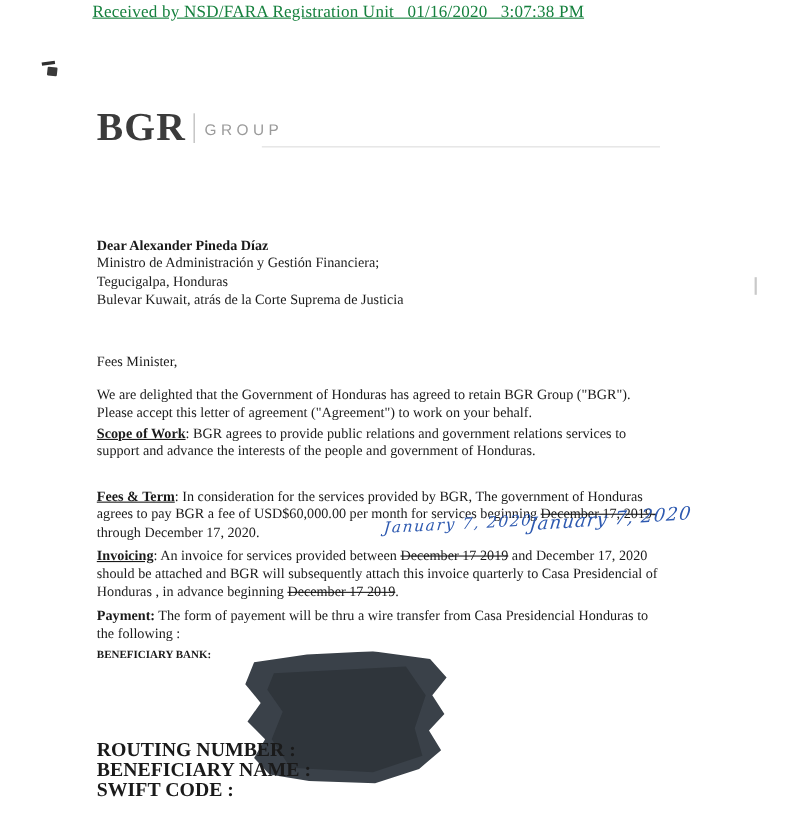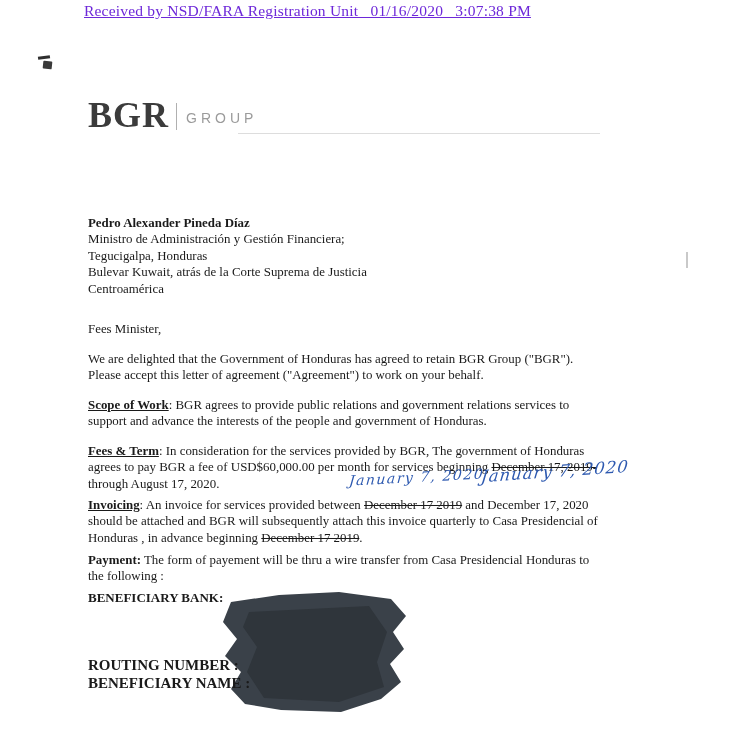--- a/index.html
+++ b/index.html
@@ -4,94 +4,93 @@
 <style>
   html,body { margin:0; padding:0; background:#ffffff; }
   .page {
     position:relative; width:731px; height:742px; background:#ffffff;
     font-family:"Liberation Serif","DejaVu Serif",serif; color:#1a1a1a;
     overflow:hidden;
   }
   .abs { position:absolute; }
 
   .received {
-    left:84px; top:2px; font-size:15.5px; color:#6d28d9;
+    left:84px; top:2px; font-size:15.5px; color:#15803d;
     text-decoration:underline; white-space:pre; letter-spacing:0.2px;
   }
 
   .artifact1 { left:38px; top:56px; width:12px; height:3px; background:#2f2f2f; transform:rotate(-8deg); }
   .artifact2 { left:43px; top:61px; width:9px; height:8px; background:#3a3a3a; border-radius:1px; transform:rotate(6deg); }
   .artifact3 { left:686px; top:252px; width:2px; height:16px; background:#c9c9c9; }
 
   .logo-row { left:88px; top:97px; display:flex; align-items:center; }
   .logo-bgr { font-size:36px; font-weight:600; color:#3b3b3b; letter-spacing:1px; line-height:1; }
   .logo-div { width:1px; height:27px; background:#b0b0b0; margin:2px 9px 0 7px; }
   .logo-group { font-family:"Liberation Sans",sans-serif; font-size:14px; letter-spacing:4px; color:#9b9b9b; margin-top:6px; }
   .scanline { left:238px; top:133px; width:362px; height:1px; background:#dddddd; }
 
   .block { left:88px; width:517px; font-size:12.9px; line-height:16.4px; }
   .recipient { top:215px; }
   .bold { font-weight:bold; }
   .salutation { top:321px; }
   .para-intro { top:351px; }
-  .para-scope { top:397px; }
+  .para-scope { top:386px; }
   .para-fees { top:443px; }
   .para-invoicing { top:497px; }
   .para-payment { top:552px; }
 
   .label-u { font-weight:bold; text-decoration:underline; }
   .strike { text-decoration:line-through; }
 
   .hand {
     position:absolute; font-style:italic; color:#2d59b0;
     font-family:"DejaVu Serif",serif; white-space:nowrap;
   }
   .hand1 { left:349px; top:469px; font-size:14px; letter-spacing:1.5px; transform:rotate(-3deg) skewX(-8deg); }
   .hand2 { left:481px; top:462px; font-size:16.5px; letter-spacing:1px; transform:rotate(-4deg) skewX(-10deg); }
 
-  .bank-label { left:88px; top:590px; font-weight:bold; font-size:13px; }
+  .bank-label { left:88px; top:590px; font-weight:bold; font-size:10px; }
   .redaction { left:219px; top:592px; }
-  .bank-fields { left:88px; top:656px; font-weight:bold; font-size:15px; line-height:18.4px; }
+  .bank-fields { left:88px; top:672px; font-weight:bold; font-size:18px; line-height:18.4px; }
 </style>
 </head>
 <body>
 
 <div class="page">
 
   <div class="abs received">Received by NSD/FARA Registration Unit   01/16/2020   3:07:38 PM</div>
 
   <div class="abs artifact1"></div>
   <div class="abs artifact2"></div>
   <div class="abs artifact3"></div>
 
   <div class="abs logo-row">
     <span class="logo-bgr">BGR</span>
     <span class="logo-div"></span>
     <span class="logo-group">GROUP</span>
   </div>
   <div class="abs scanline"></div>
 
   <div class="abs block recipient">
-    <div class="bold">Pedro Alexander Pineda Díaz</div>
+    <div class="bold">Dear Alexander Pineda Díaz</div>
     <div>Ministro de Administración  y Gestión Financiera;</div>
     <div>Tegucigalpa, Honduras</div>
     <div>Bulevar Kuwait, atrás de la Corte Suprema de Justicia</div>
-    <div>Centroamérica</div>
   </div>
 
   <div class="abs block salutation">Fees Minister,</div>
 
   <div class="abs block para-intro">We are delighted that the Government of Honduras has agreed to retain BGR Group ("BGR"). Please accept this letter of agreement ("Agreement") to work on your behalf.</div>
 
   <div class="abs block para-scope">
     <span class="label-u">Scope of Work</span><span>: BGR agrees to provide public relations and government relations services to support and advance the interests of the people and government of Honduras.</span>
   </div>
 
   <div class="abs block para-fees">
-    <span class="label-u">Fees &amp; Term</span><span>: In consideration for the services provided by BGR, The government  of Honduras agrees to pay BGR a fee of USD$60,000.00 per month for services beginning </span><span class="strike">December 17, 2019-</span><span> through August 17, 2020.</span>
+    <span class="label-u">Fees &amp; Term</span><span>: In consideration for the services provided by BGR, The government  of Honduras agrees to pay BGR a fee of USD$60,000.00 per month for services beginning </span><span class="strike">December 17, 2019-</span><span> through December 17, 2020.</span>
   </div>
 
   <span class="hand hand1">January 7, 2020</span>
   <span class="hand hand2">January 7, 2020</span>
 
   <div class="abs block para-invoicing">
     <span class="label-u">Invoicing</span><span>: An invoice for services provided between </span><span class="strike">December 17 2019</span><span> and December 17, 2020 should be attached and BGR will subsequently  attach this invoice quarterly to Casa Presidencial of Honduras  , in advance beginning </span><span class="strike">December 17 2019</span><span>.</span>
   </div>
 
   <div class="abs block para-payment">
@@ -103,15 +102,16 @@
   <div class="abs redaction">
     <svg width="192" height="126" viewBox="0 0 192 126" xmlns="http://www.w3.org/2000/svg">
       <path d="M12,10 L60,3 L120,0 L172,7 L187,24 L174,40 L185,57 L171,72 L182,90 L162,107 L122,120 L62,118 L26,112 L12,97 L22,80 L6,64 L18,47 L4,30 Z" fill="#3a4149"></path>
       <path d="M30,20 L150,14 L168,40 L158,70 L165,95 L120,110 L45,106 L28,80 L38,55 L24,35 Z" fill="#2f353b"></path>
     </svg>
   </div>
 
   <div class="abs bank-fields">
     <div>ROUTING NUMBER :</div>
     <div>BENEFICIARY NAME :</div>
+    <div>SWIFT CODE :</div>
   </div>
 
 </div>
 
 </body></html>

